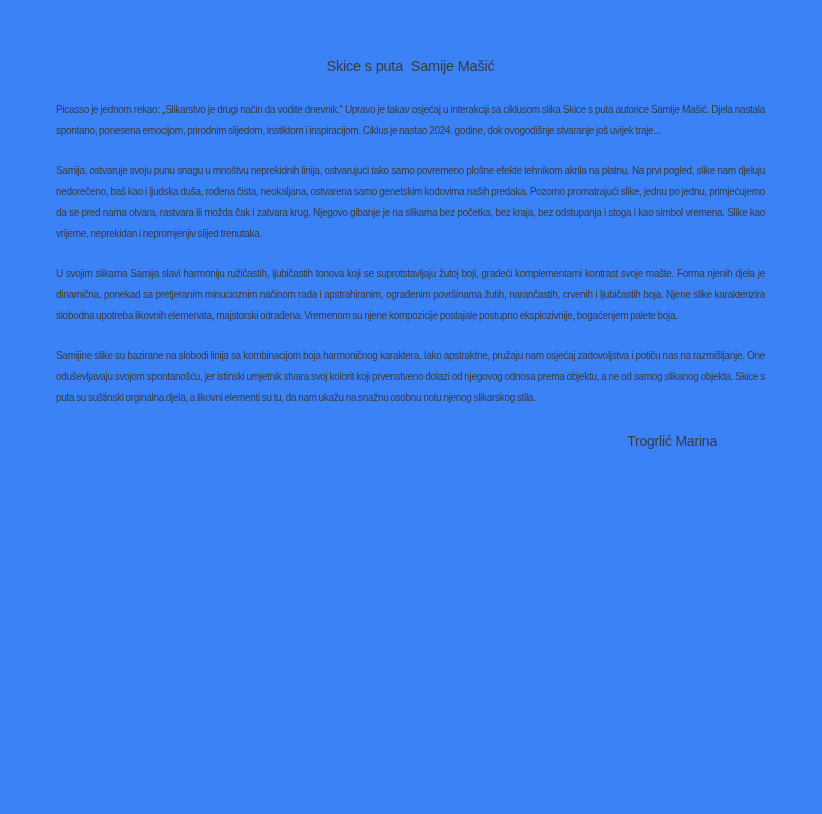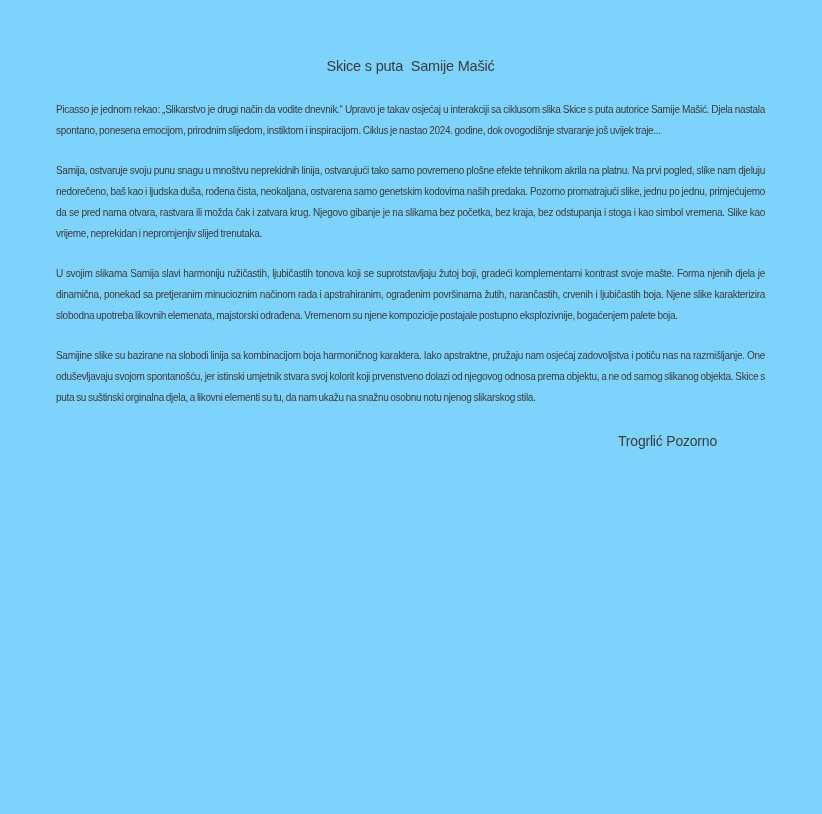--- a/index.html
+++ b/index.html
@@ -12,21 +12,21 @@
     height: 814px;
     overflow: hidden;
     font-family: "Liberation Sans", sans-serif;
     color: #3b3b3b;
   }
   .page {
     box-sizing: border-box;
     width: 822px;
     height: 814px;
     padding: 58px 57px 0 56px;
-    background: #7dd3fc;
+    background: #3b82f6;
   }
   .title {
     font-size: 14.5px;
     font-weight: 400;
     text-align: center;
     margin: 0 0 25px 0;
     letter-spacing: -0.2px;
     white-space: pre-wrap;
     color: #3b3b3b;
   }
@@ -57,15 +57,15 @@
 
   <div class="body-text">
     <p>Picasso je jednom rekao: „Slikarstvo je drugi način da vodite dnevnik.“ Upravo je takav osjećaj u interakciji sa ciklusom slika Skice s puta autorice Samije Mašić. Djela nastala spontano, ponesena emocijom, prirodnim slijedom, instiktom i inspiracijom. Ciklus je nastao 2024. godine, dok ovogodišnje stvaranje još uvijek traje...</p>
 
     <p>Samija, ostvaruje svoju punu snagu u mnoštvu neprekidnih linija, ostvarujući tako samo povremeno plošne efekte tehnikom akrila na platnu. Na prvi pogled, slike nam djeluju nedorečeno, baš kao i ljudska duša, rođena čista, neokaljana, ostvarena samo genetskim kodovima naših predaka. Pozorno promatrajući slike, jednu po jednu, primjećujemo da se pred nama otvara, rastvara ili možda čak i zatvara krug. Njegovo gibanje je na slikama bez početka, bez kraja, bez odstupanja i stoga i kao simbol vremena. Slike kao vrijeme, neprekidan i nepromjenjiv slijed trenutaka.</p>
 
     <p>U svojim slikama Samija slavi harmoniju ružičastih, ljubičastih tonova koji se suprotstavljaju žutoj boji, gradeći komplementarni kontrast svoje mašte. Forma njenih djela je dinamična, ponekad sa pretjeranim minucioznim načinom rada i apstrahiranim, ograđenim površinama žutih, narančastih, crvenih i ljubičastih boja. Njene slike karakterizira slobodna upotreba likovnih elemenata, majstorski odrađena. Vremenom su njene kompozicije postajale postupno eksplozivnije, bogaćenjem palete boja.</p>
 
     <p>Samijine slike su bazirane na slobodi linija sa kombinacijom boja harmoničnog karaktera. Iako apstraktne, pružaju nam osjećaj zadovoljstva i potiču nas na razmišljanje. One oduševljavaju svojom spontanošću, jer istinski umjetnik stvara svoj kolorit koji prvenstveno dolazi od njegovog odnosa prema objektu, a ne od samog slikanog objekta. Skice s puta su suštinski orginalna djela, a likovni elementi su tu, da nam ukažu na snažnu osobnu notu njenog slikarskog stila.</p>
 
-    <div class="signature">Trogrlić Pozorno</div>
+    <div class="signature">Trogrlić Marina</div>
   </div>
 </div>
 
 </body></html>

